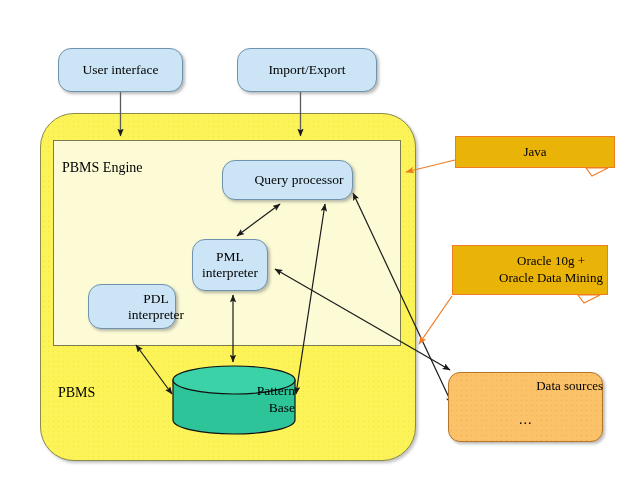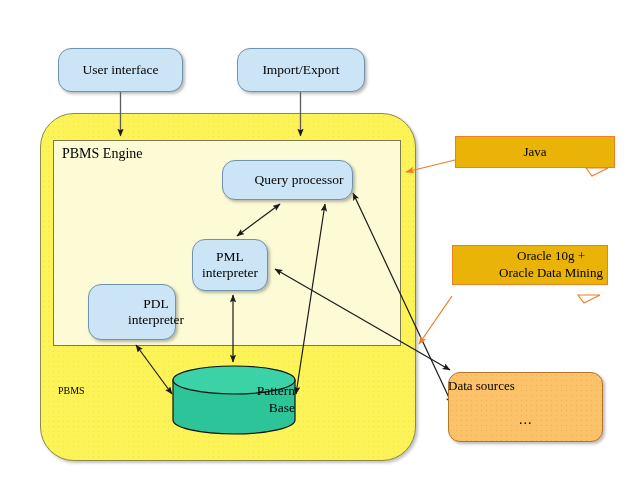--- a/index.html
+++ b/index.html
@@ -43,54 +43,54 @@
     background-color: #fbf357;
     background-image: radial-gradient(#f3e53a 0.6px, transparent 0.7px);
     background-size: 5px 5px;
     border: 1px solid #8a8a4a;
     border-radius: 34px;
     box-shadow: 2px 2px 3px rgba(120,120,120,0.45);
   }
   .pbms-label {
     position: absolute;
     left: 58px; top: 385px;
-    font-size: 10px;
+    font-size: 14px;
     color: #000;
   }
   
   .engine-box {
     left: 53px; top: 140px;
     width: 348px; height: 206px;
     background-color: #fcfbd6;
     background-image: radial-gradient(#f1eeb4 0.6px, transparent 0.7px);
     background-size: 6px 6px;
     border: 1px solid #7b7b4e;
     border-radius: 0;
   }
   .engine-label {
     position: absolute;
-    left: 62px; top: 146px;
+    left: 62px; top: 160px;
     font-size: 14px;
     color: #000;
   }
   
   .blue-box {
     background-color: #cce5f6;
     background-image: radial-gradient(#b5d8ef 0.6px, transparent 0.7px);
     background-size: 4px 4px;
     border: 1px solid #6f93ad;
     border-radius: 13px;
     font-size: 13.5px;
     box-shadow: 2px 2px 3px rgba(120,120,120,0.5);
   }
   .box-ui       { left: 58px;  top: 48px;  width: 125px; height: 44px; }
-  .box-ie       { left: 237px; top: 48px;  width: 128px; height: 44px; }
+  .box-ie       { left: 237px; top: 48px;  width: 140px; height: 44px; }
   .box-query    { left: 222px; top: 160px; width: 131px; height: 40px; padding-left: 23px; }
   .box-pml      { left: 192px; top: 239px; width: 76px;  height: 52px; }
-  .box-pdl      { left: 88px;  top: 284px; width: 88px;  height: 56px; padding-left: 48px; }
+  .box-pdl      { left: 88px;  top: 284px; width: 88px;  height: 45px; padding-left: 48px; }
   .cyl-label {
     position: absolute;
     left: 173px; top: 383px;
     width: 122px;
     text-align: right;
     font-size: 13.5px;
     line-height: 1.25;
     color: #000;
   }
   
@@ -102,21 +102,21 @@
     background-size: 5px 5px;
     border: 1px solid #b5762a;
     border-radius: 12px;
     box-shadow: 2px 2px 3px rgba(120,120,120,0.5);
     display: block;
   }
   .ds-title {
     position: absolute;
     left: 448px; top: 378px;
     width: 155px;
-    text-align: left;
+    text-align: right;
     font-size: 13px;
     color: #000;
   }
   .ds-dots {
     position: absolute;
     left: 519px; top: 412px;
     font-size: 14px;
     color: #000;
     letter-spacing: 1px;
   }
@@ -128,21 +128,21 @@
     font-size: 13px;
     color: #000;
     text-align: center;
     line-height: 1.3;
     display: flex;
     align-items: center;
     justify-content: center;
     box-sizing: border-box;
   }
   .callout-java   { left: 455px; top: 136px; width: 160px; height: 32px; }
-  .callout-oracle { left: 452px; top: 245px; width: 156px; height: 40px; padding-left: 42px; }
+  .callout-oracle { left: 452px; top: 245px; width: 156px; height: 50px; padding-left: 42px; }
 </style>
 </head>
 <body>
 
 <div id="canvas">
 
   <div class="node pbms-outer"></div>
   <div class="node engine-box"></div>
 
   <svg id="svg-layer" viewBox="0 0 640 480">

